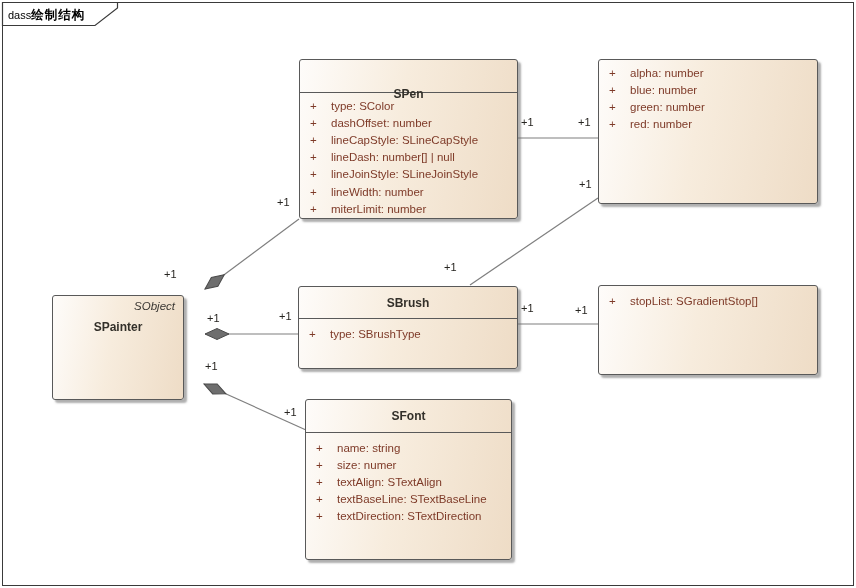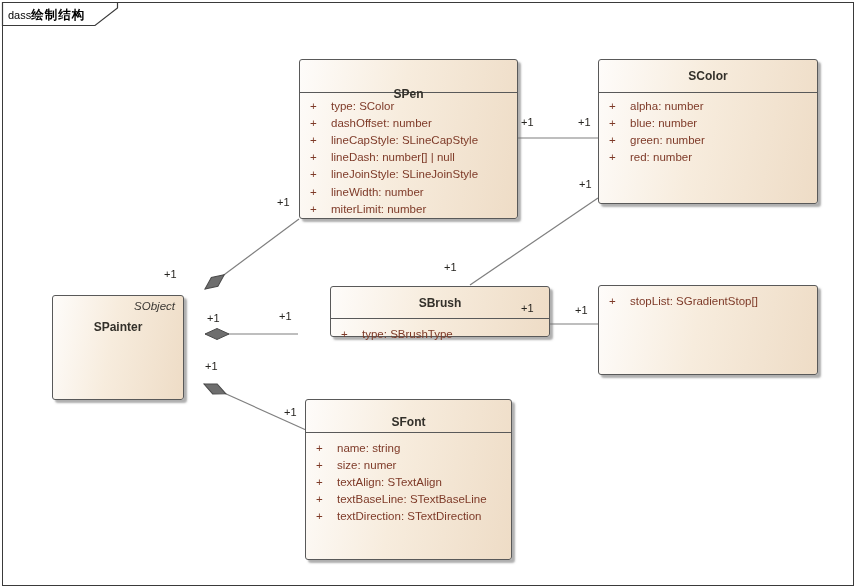--- a/index.html
+++ b/index.html
@@ -40,28 +40,28 @@
     position:absolute;left:8px;top:5px;z-index:4;color:#000;
   }
   .frame-label .lp{font-size:11px;}
   .frame-label .lm{font-size:12.5px;font-weight:bold;letter-spacing:1px;}
   
   #box-spen     {left:299px;top:59px; width:219px;height:160px;}
   #box-spen .cls-head{height:33px;padding-top:27px;}
   #box-scolor   {left:598px;top:59px; width:220px;height:145px;}
   #box-scolor .cls-head{height:33px;padding-top:9px;}
   #box-spainter {left:52px; top:295px;width:132px;height:105px;}
-  #box-sbrush   {left:298px;top:286px;width:220px;height:51px;margin-left:32px;}
+  #box-sbrush   {left:298px;top:286px;width:220px;height:83px;}
   #box-sbrush .cls-head{height:32px;padding-top:9px;}
   #box-sbrush .cls-attrs{padding-top:6px;}
   #box-sgradient{left:598px;top:285px;width:220px;height:90px;}
   #box-sgradient .cls-head{height:32px;padding-top:9px;}
   #box-sgradient .cls-attrs{padding-top:6px;}
   #box-sfont    {left:305px;top:399px;width:207px;height:161px;}
-  #box-sfont .cls-head{height:33px;padding-top:15px;}
+  #box-sfont .cls-head{height:33px;padding-top:9px;}
   #box-sfont .cls-attrs{padding-top:6px;}
 </style>
 </head>
 <body>
 
 <div id="canvas">
 
   <svg id="wires" width="856" height="588">
     <rect x="2.5" y="2.5" width="851" height="583" fill="none" stroke="#3a3a3a" stroke-width="1"></rect>
     <path d="M2.5,2.5 H117.5 V8 L95,25.5 H2.5 Z" fill="#ffffff" stroke="#3a3a3a" stroke-width="1.2"></path>
@@ -108,21 +108,20 @@
           <span class="attr-text">lineWidth: number</span>
         </div>
         <div class="attr-row">
           <span class="attr-vis">+</span>
           <span class="attr-text">miterLimit: number</span>
         </div>
       </div>
   </div>
 
   <div class="uml-class" id="box-scolor">
-    <div class="cls-head">SColor</div>
     <div class="cls-attrs">
         <div class="attr-row">
           <span class="attr-vis">+</span>
           <span class="attr-text">alpha: number</span>
         </div>
         <div class="attr-row">
           <span class="attr-vis">+</span>
           <span class="attr-text">blue: number</span>
         </div>
         <div class="attr-row">

